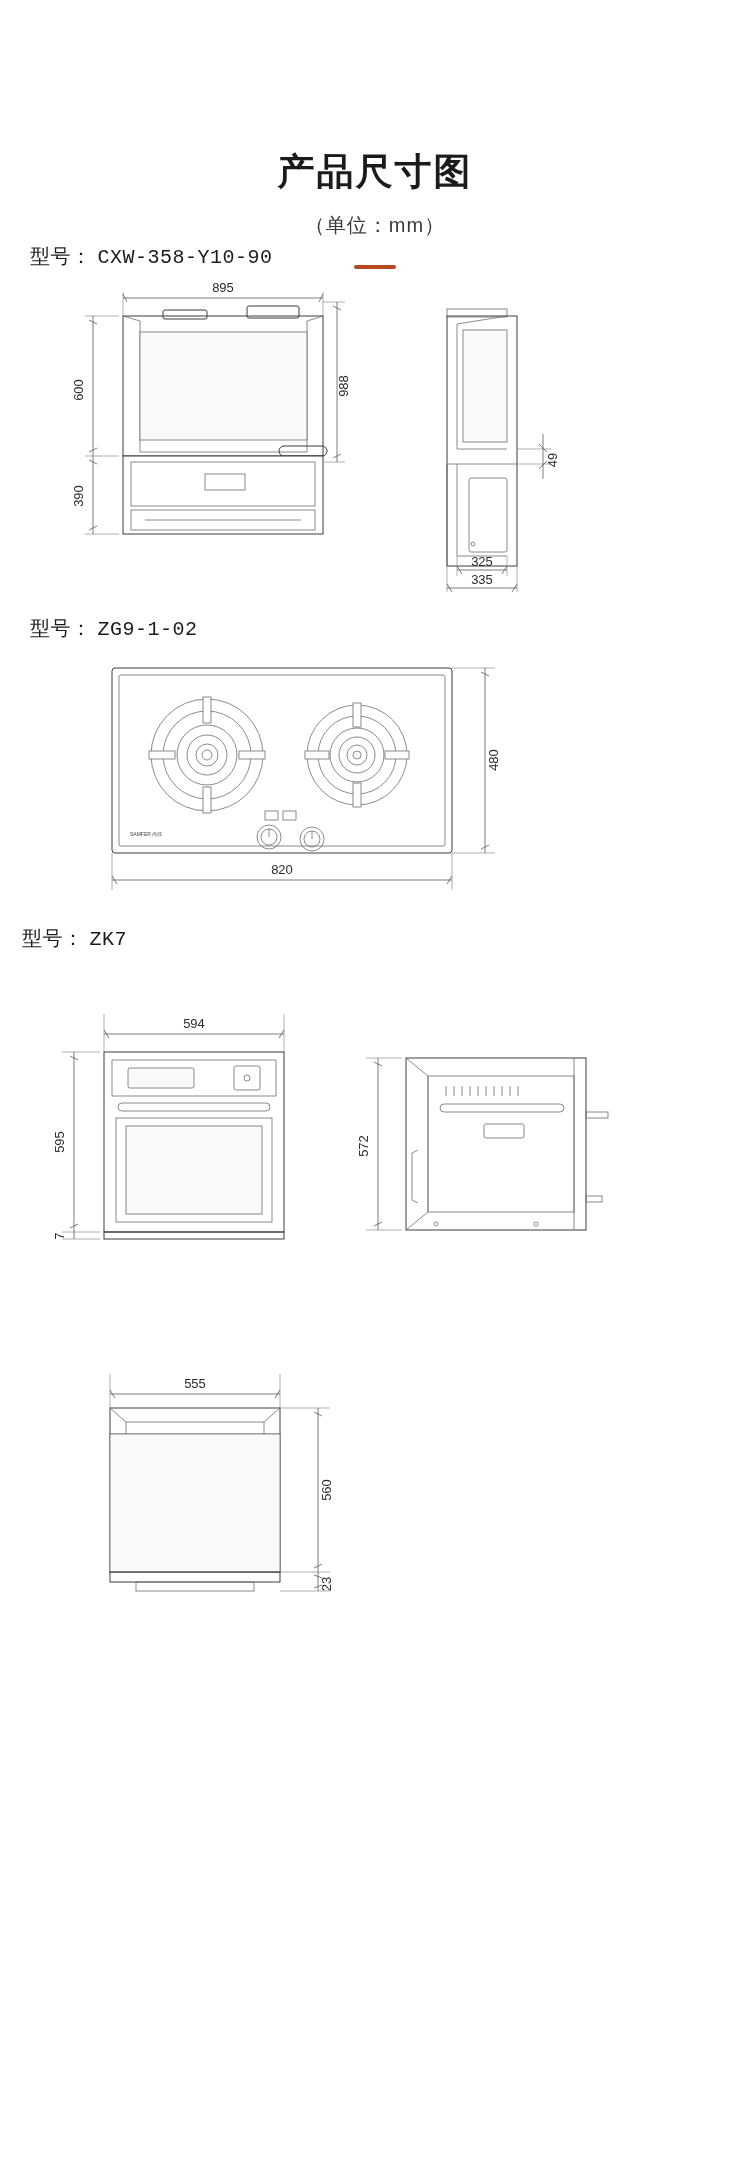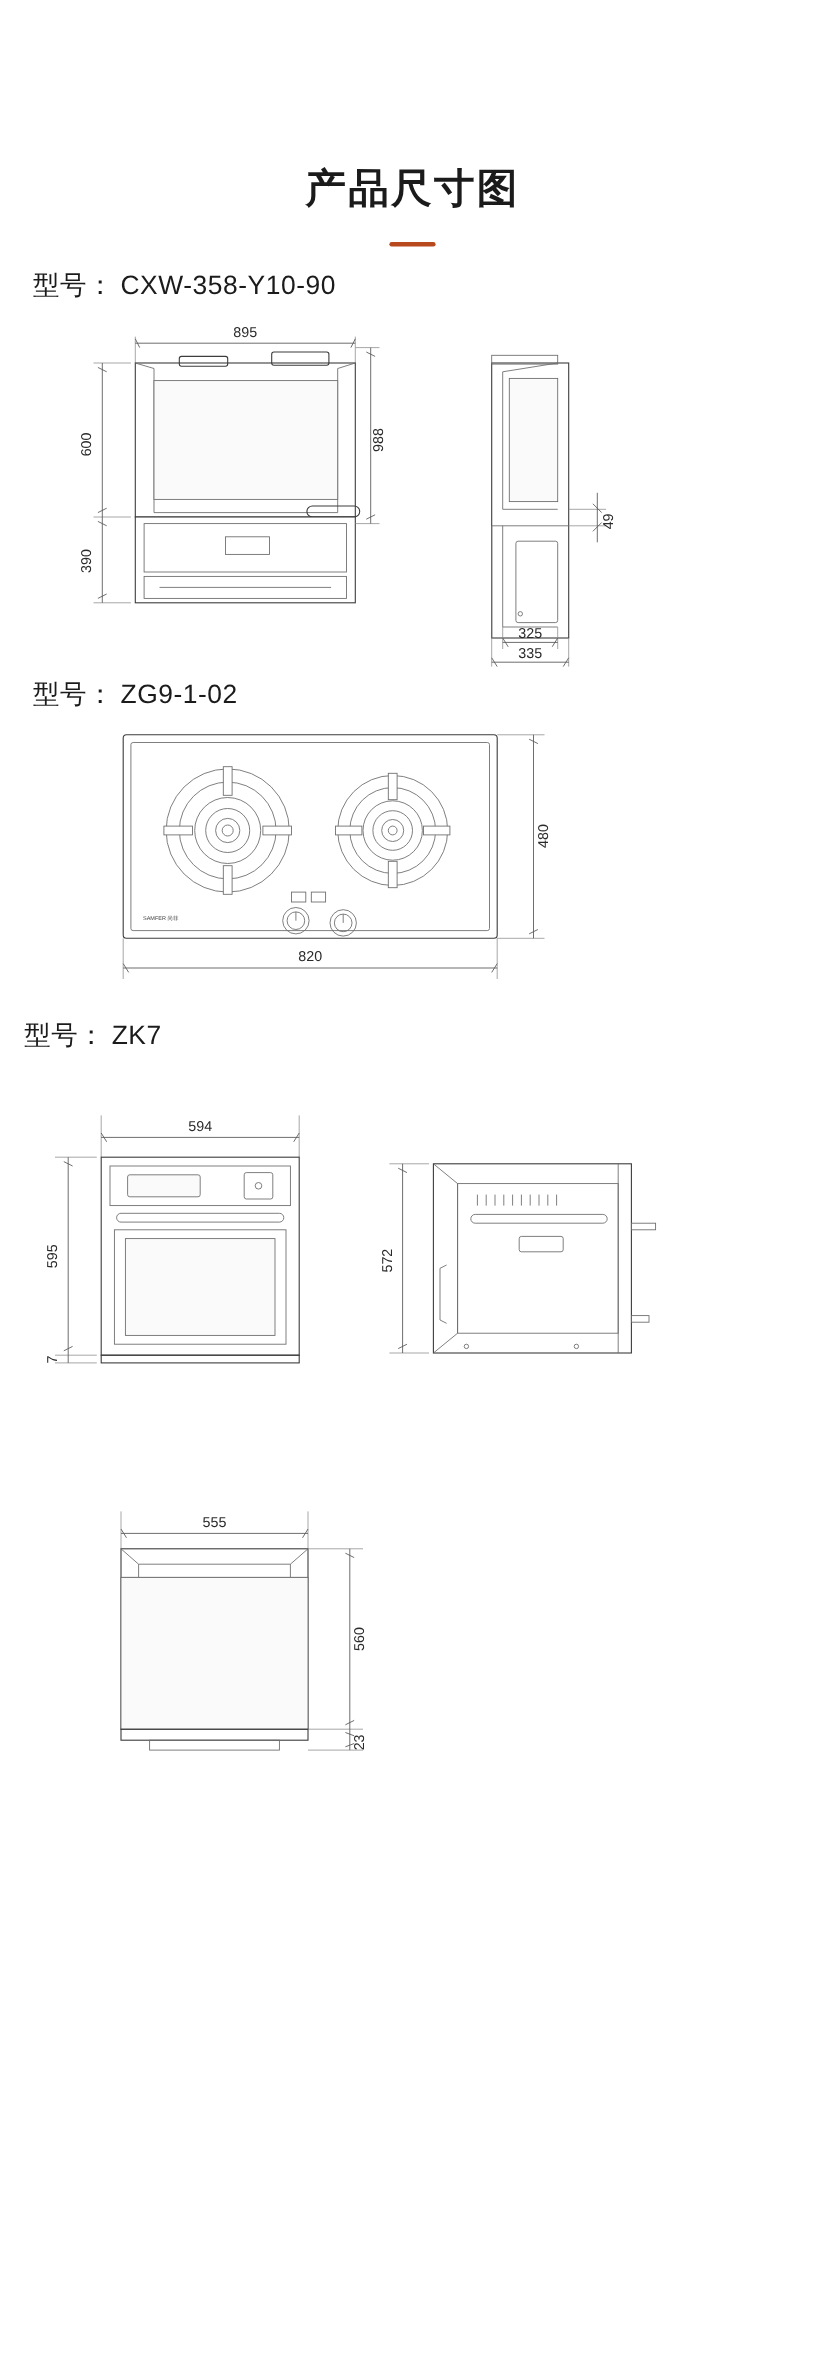--- a/index.html
+++ b/index.html
@@ -43,24 +43,25 @@
     margin: 26px auto 0 auto;
     width: 42px;
     height: 4px;
     background: #b8491f;
     border-radius: 2px;
   }
 
   
   .model-label {
     position: absolute;
-    font-size: 24px;
+    font-size: 20px;
     color: #1b1b1b;
     letter-spacing: 0.5px;
     white-space: nowrap;
+    font-family: Liberation Mono, monospace;
   }
   .model-label .mcode { margin-left: 6px; }
 
   
   .drawing {
     position: absolute;
   }
   svg { display: block; overflow: visible; }
   .ln   { stroke: #3c3c3c; stroke-width: 1; fill: none; }
   .ln-t { stroke: #6d6d6d; stroke-width: 0.8; fill: none; }
@@ -79,28 +80,29 @@
     fill: #444;
   }
 </style>
 </head>
 <body>
 
 <div class="page">
 
   <div class="header">
     <div class="title">产品尺寸图</div>
+    <div class="subtitle">（单位：mm）</div>
     <div class="rule" style="background: rgb(184, 73, 31);"></div>
   </div>
 
   <div class="model-label" style="left:30px; top:243px;">
     <span>型号：</span><span class="mcode">CXW-358-Y10-90</span>
   </div>
 
-  <div class="drawing" style="left:45px; top:288px;">
+  <div class="drawing" style="left:45px; top:274px;">
     <svg width="660" height="320" viewBox="0 0 660 320">
 
       <line class="ext" x1="78" y1="18" x2="78" y2="42"></line>
       <line class="ext" x1="278" y1="18" x2="278" y2="42"></line>
       <line class="dim" x1="78" y1="24" x2="278" y2="24"></line>
       <line class="dim" x1="78" y1="20" x2="82" y2="28"></line>
       <line class="dim" x1="278" y1="20" x2="274" y2="28"></line>
       <text class="dimtext" x="178" y="18" text-anchor="middle">895</text>
 
       <rect class="ln fillw" x="78" y="42" width="200" height="140"></rect>
@@ -230,21 +232,21 @@
       <line class="dim" x1="45" y1="226" x2="50" y2="234"></line>
       <line class="dim" x1="385" y1="226" x2="380" y2="234"></line>
       <text class="dimtext" x="215" y="224" text-anchor="middle">820</text>
     </svg>
   </div>
 
   <div class="model-label" style="left:22px; top:925px;">
     <span>型号：</span><span class="mcode">ZK7</span>
   </div>
 
-  <div class="drawing" style="left:24px; top:1000px;">
+  <div class="drawing" style="left:36px; top:1000px;">
     <svg width="670" height="290" viewBox="0 0 670 290">
 
       <line class="ext" x1="68" y1="14" x2="68" y2="52"></line>
       <line class="ext" x1="248" y1="14" x2="248" y2="52"></line>
       <line class="dim" x1="68" y1="34" x2="248" y2="34"></line>
       <line class="dim" x1="68" y1="30" x2="73" y2="38"></line>
       <line class="dim" x1="248" y1="30" x2="243" y2="38"></line>
       <text class="dimtext" x="158" y="28" text-anchor="middle">594</text>
 
       <rect class="ln fillw" x="68" y="52" width="180" height="180"></rect>

